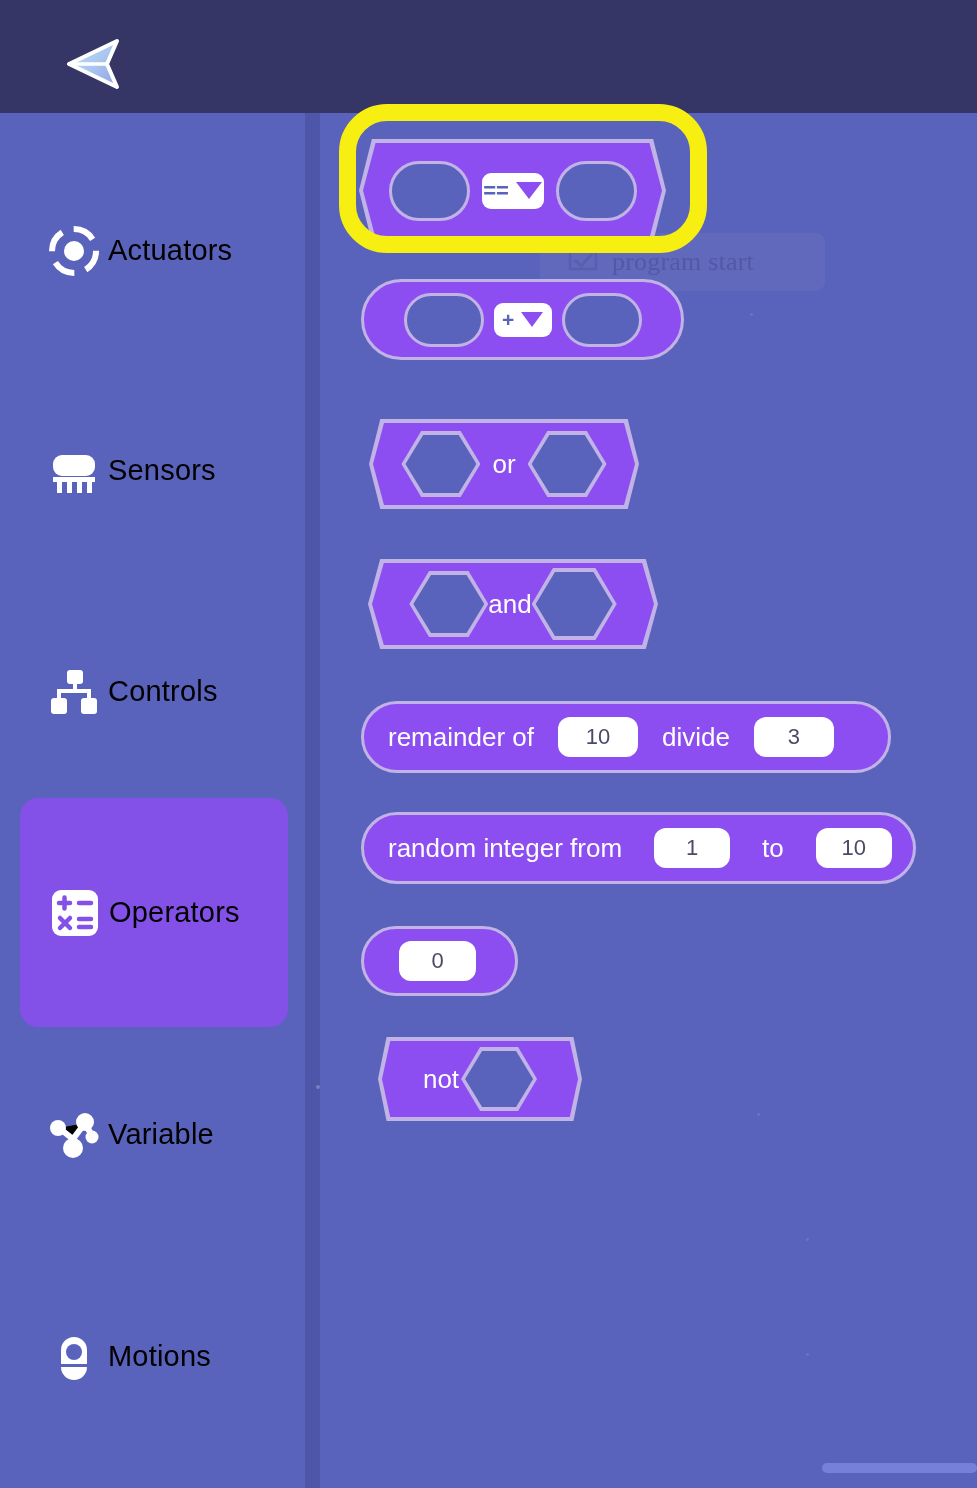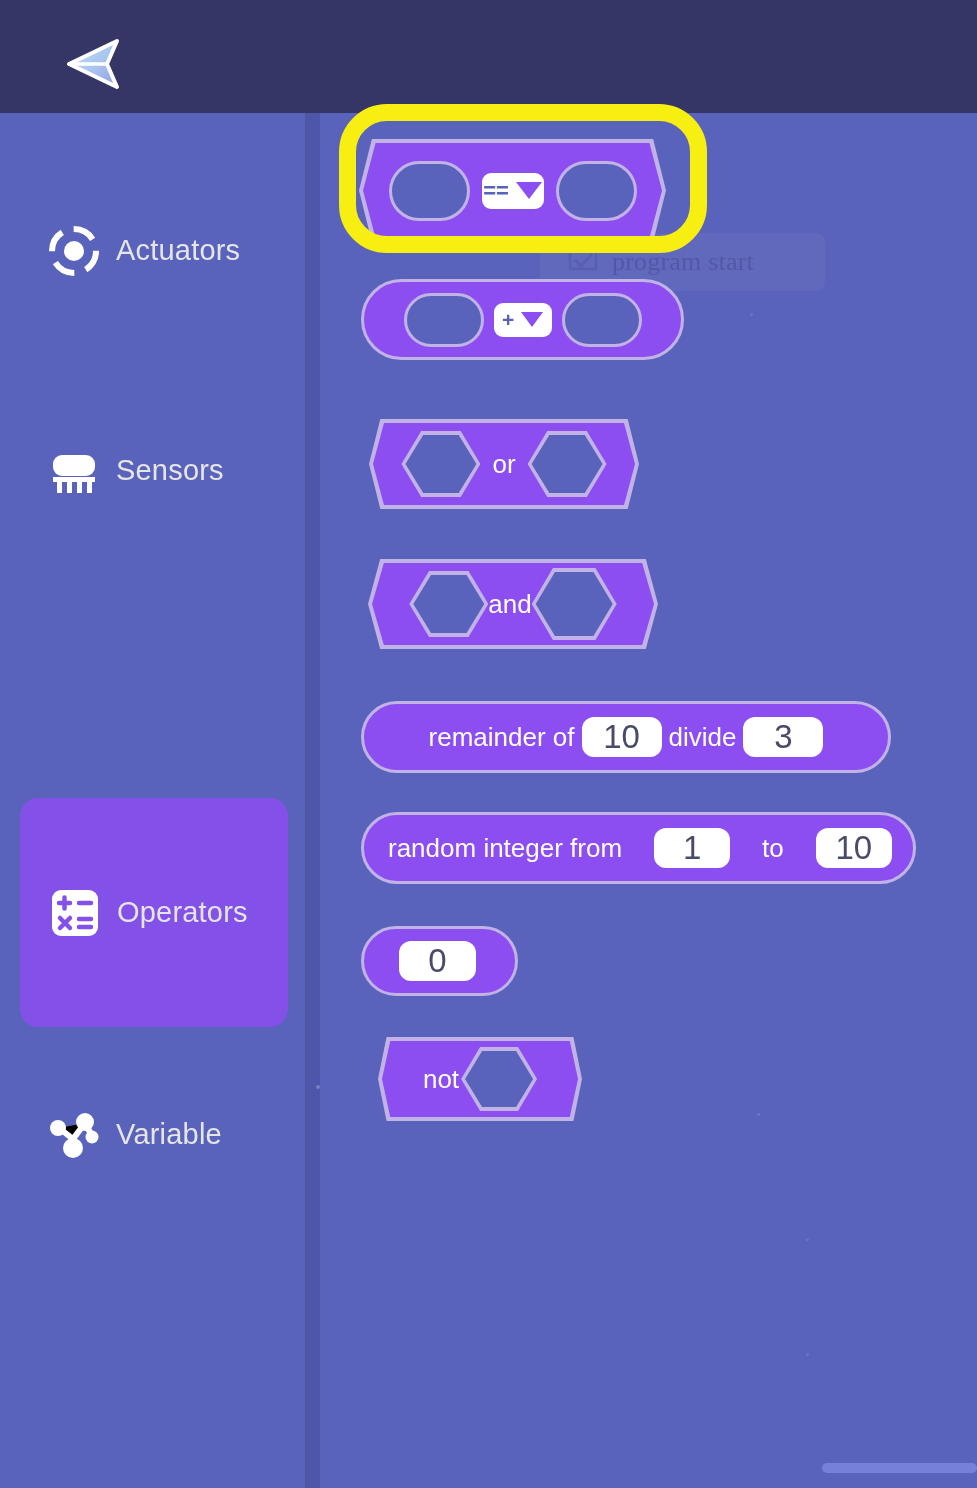--- a/index.html
+++ b/index.html
@@ -55,21 +55,21 @@
     position: absolute; left: 20px; width: 268px; height: 229px;
     display: flex; align-items: center; padding-left: 28px;
     border-radius: 18px; cursor: pointer;
   }
   .cat.active { background: #8350e8; }
   .cat .cat-icon {
     width: 52px; height: 52px; flex: 0 0 52px;
     display: flex; align-items: center; justify-content: center;
   }
   .cat .cat-label {
-    margin-left: 16px; color: #e5e5e5; font-size: 29px; letter-spacing: .2px;
+    margin-left: 8px; color: #000000; font-size: 29px; letter-spacing: .2px;
     white-space: nowrap;
   }
 
   
   #divider {
     position: absolute; left: 305px; top: 113px; width: 15px; height: 1375px;
     background: #4d56a8;
   }
   #divider-dot {
     position: absolute; left: 316px; top: 1085px;
@@ -127,21 +127,21 @@
   }
   .tri {
     width: 0; height: 0; border-left: 13px solid transparent;
     border-right: 13px solid transparent; border-top: 17px solid #8c4ef0;
   }
 
   
   .numfield {
     background: #ffffff; border-radius: 12px; height: 40px;
     display: flex; align-items: center; justify-content: center;
-    color: #4a4a6a; font-size: 33px; min-width: 76px; cursor: text;
+    color: #4a4a6a; font-size: 22px; min-width: 76px; cursor: text;
   }
   .blktext { color: #ffffff; font-size: 26px; white-space: nowrap; }
 
   
   #highlight {
     position: absolute; left: 339px; top: 104px; width: 368px; height: 149px;
     border: 17px solid #f7ee12; border-radius: 48px; pointer-events: none;
     z-index: 40;
   }
 
@@ -212,20 +212,31 @@
           <rect x="5" y="32" width="42" height="5" fill="#ffffff"></rect>
           <rect x="9" y="37" width="5" height="11" fill="#ffffff"></rect>
           <rect x="19" y="37" width="5" height="11" fill="#ffffff"></rect>
           <rect x="29" y="37" width="5" height="11" fill="#ffffff"></rect>
           <rect x="39" y="37" width="5" height="11" fill="#ffffff"></rect>
         </svg>
       </span>
       <span class="cat-label">Sensors</span>
     </div>
 
+    <div class="cat" style="top:464px;">
+      <span class="cat-icon">
+        <svg width="52" height="52" viewBox="0 0 52 52">
+          <rect x="19" y="4" width="16" height="14" rx="3" fill="#ffffff"></rect>
+          <rect x="3" y="32" width="16" height="16" rx="3" fill="#ffffff"></rect>
+          <rect x="33" y="32" width="16" height="16" rx="3" fill="#ffffff"></rect>
+          <path d="M27 18 V25 M11 32 V25 H41 V32" fill="none" stroke="#ffffff" stroke-width="4"></path>
+        </svg>
+      </span>
+      <span class="cat-label">Controls</span>
+    </div>
 
     <div class="cat active" style="top:685px;padding-left:29px;">
       <span class="cat-icon">
         <svg width="52" height="52" viewBox="0 0 52 52">
           <rect x="3" y="3" width="46" height="46" rx="9" fill="#ffffff"></rect>
           <g stroke="#8350e8" stroke-width="4.5" stroke-linecap="round">
             <path d="M10 16 H21 M15.5 10.5 V21.5"></path>
             <path d="M30 16 H42"></path>
             <path d="M11 31 L21 41 M21 31 L11 41"></path>
             <path d="M30 32 H42 M30 40 H42"></path>
@@ -245,20 +256,30 @@
           </g>
           <circle cx="10" cy="19" r="8" fill="#ffffff"></circle>
           <circle cx="37" cy="13" r="9" fill="#ffffff"></circle>
           <circle cx="44" cy="28" r="6.5" fill="#ffffff"></circle>
           <circle cx="25" cy="39" r="10" fill="#ffffff"></circle>
         </svg>
       </span>
       <span class="cat-label">Variable</span>
     </div>
 
+    <div class="cat" style="top:1129px;">
+      <span class="cat-icon">
+        <svg width="52" height="52" viewBox="0 0 52 52">
+          <path d="M13 19 A13 13 0 0 1 39 19 L39 33 L13 33 Z" fill="#ffffff"></path>
+          <circle cx="26" cy="21" r="8" fill="#5a63bb"></circle>
+          <path d="M13 36 A13 13 0 0 0 39 36 Z" fill="#ffffff"></path>
+        </svg>
+      </span>
+      <span class="cat-label">Motions</span>
+    </div>
   </div>
 
   <div id="divider"></div>
   <div id="divider-dot"></div>
 
   <div id="palette">
 
     <div class="blk" style="left:39px; top:26px;">
       <div class="hexouter" style="width:307px; height:103px;">
         <div class="hexinner" style="width:299px; height:95px; justify-content:center; gap:12px;">
@@ -302,21 +323,21 @@
             <div class="slot-hexinner" style="width:71px; height:58px;"></div>
           </div>
           <span class="blktext">and</span>
           <div class="slot-hexouter" style="width:85px; height:72px;">
             <div class="slot-hexinner" style="width:77px; height:64px;"></div>
           </div>
         </div>
       </div>
     </div>
 
-    <div class="blk pill" style="left:41px; top:588px; width:530px; height:72px; padding:0 24px; gap:7px;justify-content:center;">
+    <div class="blk pill" style="left:41px; top:588px; width:530px; height:72px; padding:0 24px; gap:24px;">
       <span class="blktext">remainder of</span>
       <div class="numfield" style="width:80px;">
         <span>10</span>
       </div>
       <span class="blktext">divide</span>
       <div class="numfield" style="width:80px;">
         <span>3</span>
       </div>
     </div>
 

